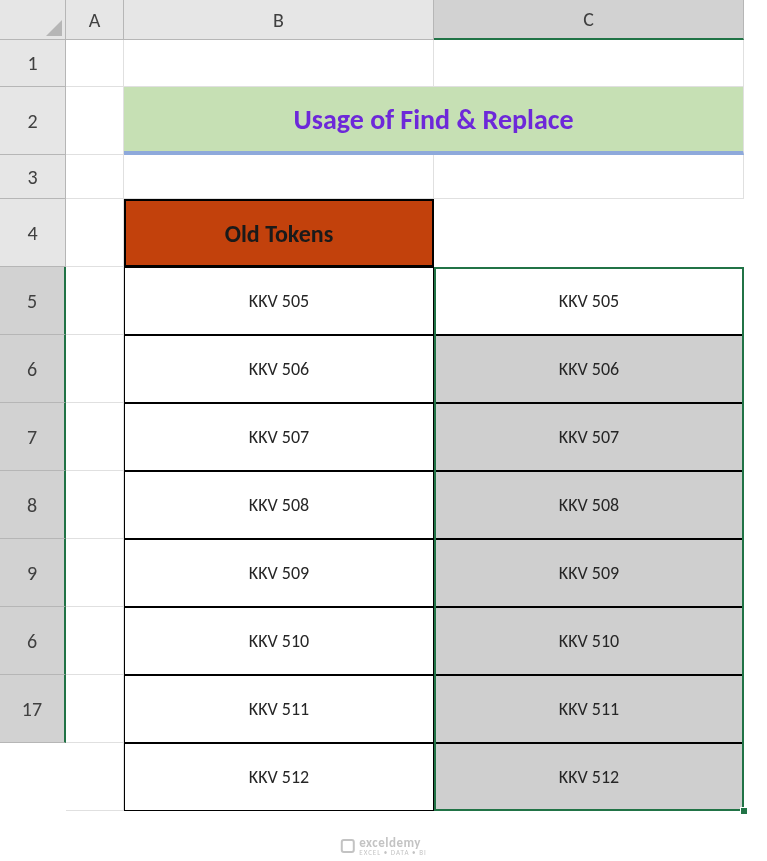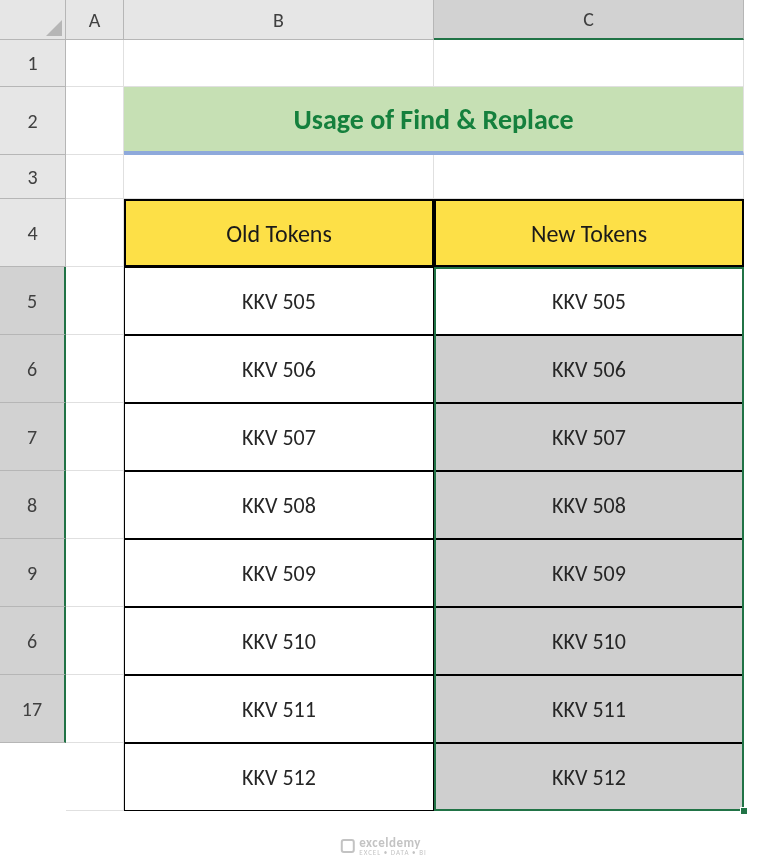--- a/index.html
+++ b/index.html
@@ -88,36 +88,36 @@
       font-size: 22px;
       color: #262626;
       background: #ffffff;
     }
     .title-cell {
       width: 620px;
       height: 68px;
       background: #c6e0b4;
       font-weight: bold;
       font-size: 28px;
-      color: #15803d;
+      color: #6d28d9;
       border-bottom: 4px solid #8ea9db;
     }
     .thead-cell {
-      background: #fde047;
-      font-weight: normal;
+      background: #c2410c;
+      font-weight: bold;
       font-size: 24px;
       color: #1a1a1a;
       border: 2px solid #000000;
     }
     .tbody-cell {
       width: 310px;
       height: 68px;
       background: #ffffff;
       border: 1px solid #000000;
-      font-size: 22px;
+      font-size: 18px;
     }
     .tbody-cell.selected {
       background: #cfcfcf;
     }
     .tbody-cell.active {
       background: #ffffff;
     }
     .selection-border {
       position: absolute;
       border: 2px solid #217346;
@@ -194,21 +194,20 @@
 
     <div class="cell-row">
       <div class="cell col-A r3"></div>
       <div class="cell col-B r3"></div>
       <div class="cell col-C r3"></div>
     </div>
 
     <div class="cell-row">
       <div class="cell col-A r4"></div>
       <div class="cell thead-cell col-B r4">Old Tokens</div>
-      <div class="cell thead-cell col-C r4">New Tokens</div>
     </div>
 
     <div class="cell-row">
       <div class="cell col-A rN"></div>
       <div class="cell tbody-cell">KKV 505</div>
       <div class="cell tbody-cell active">KKV 505</div>
     </div>
     <div class="cell-row">
       <div class="cell col-A rN"></div>
       <div class="cell tbody-cell">KKV 506</div>

